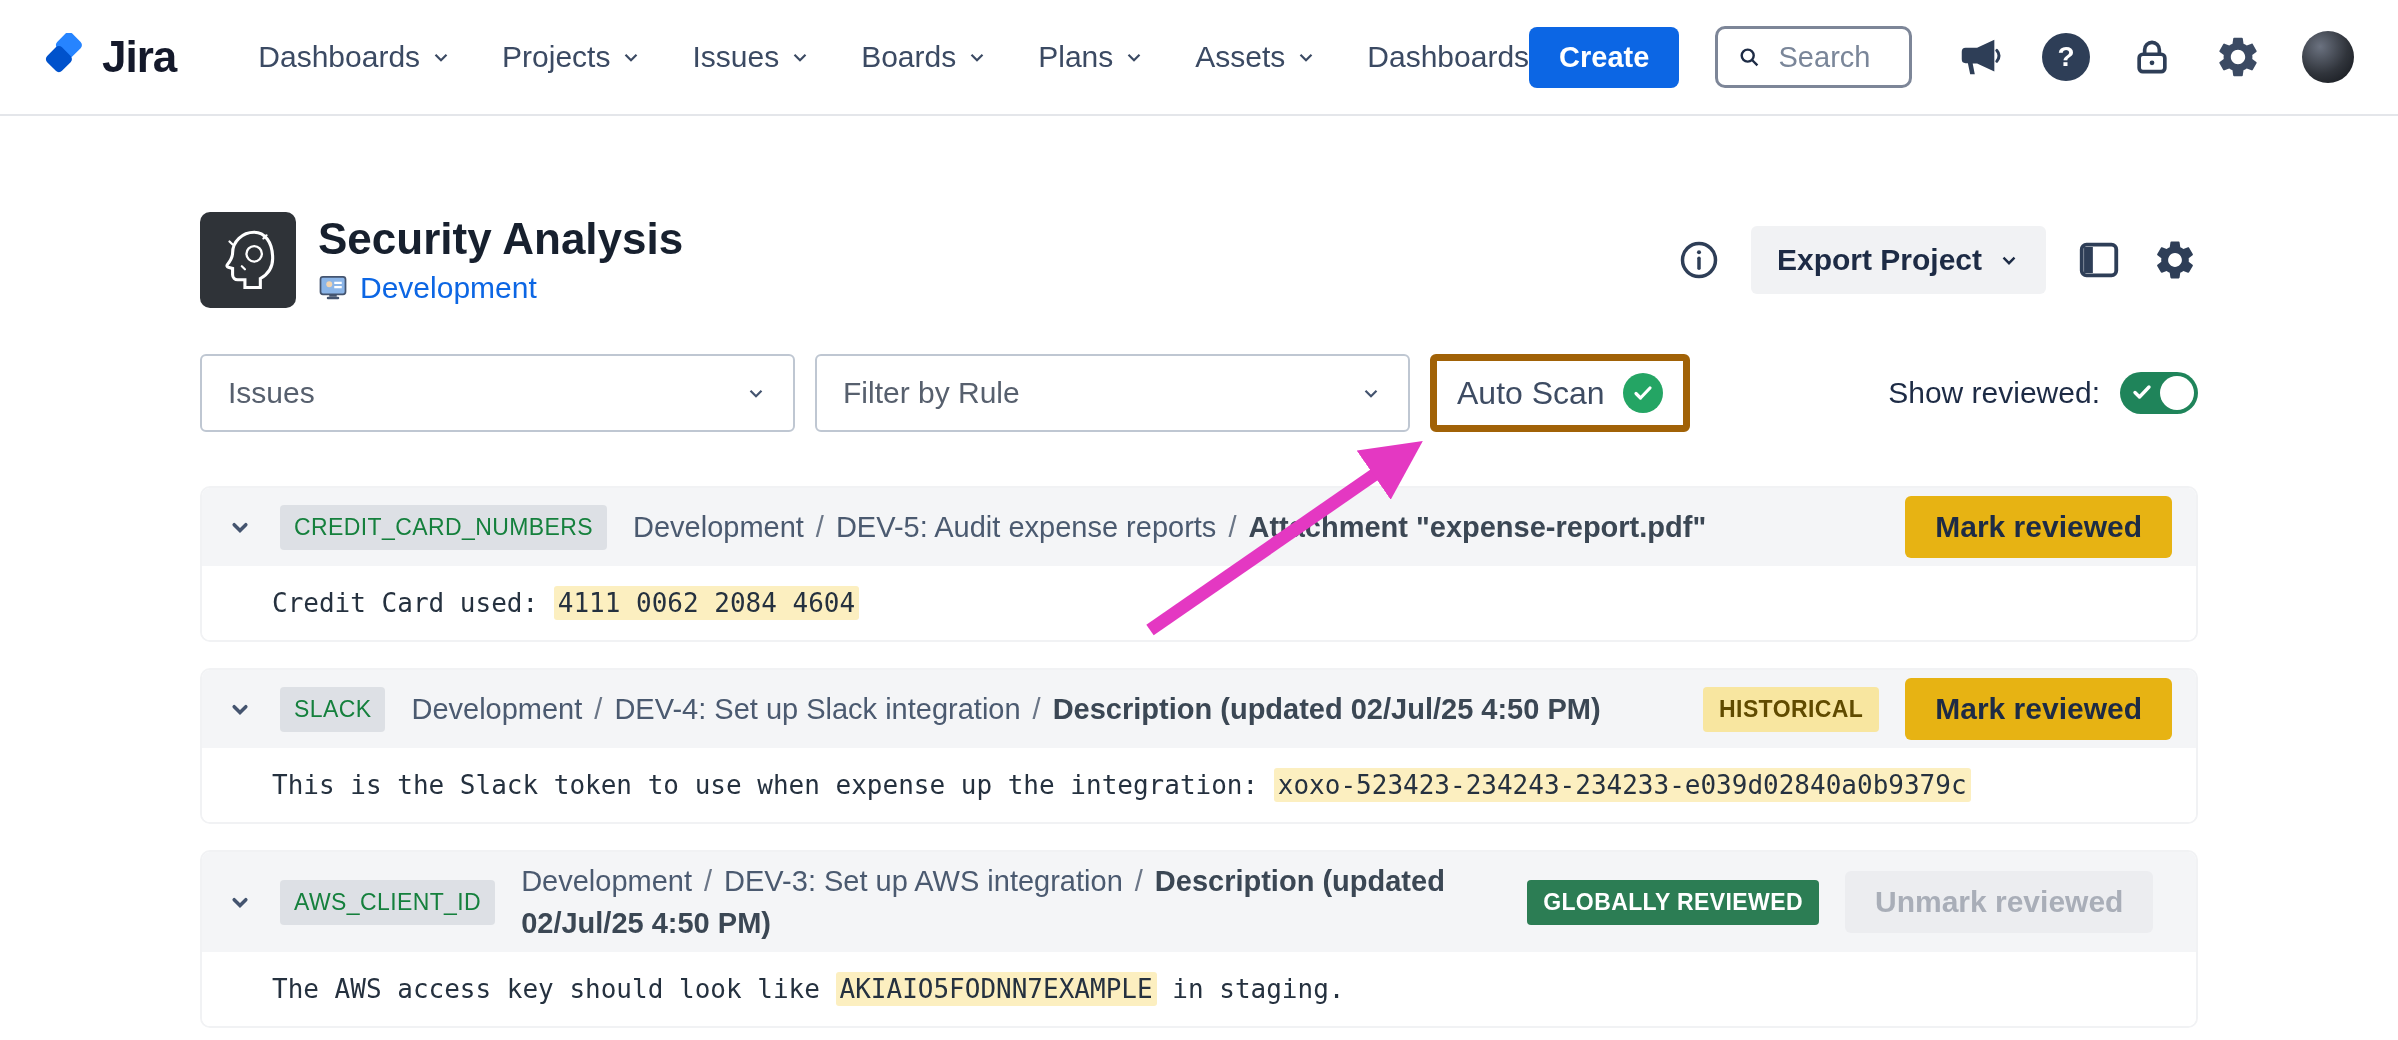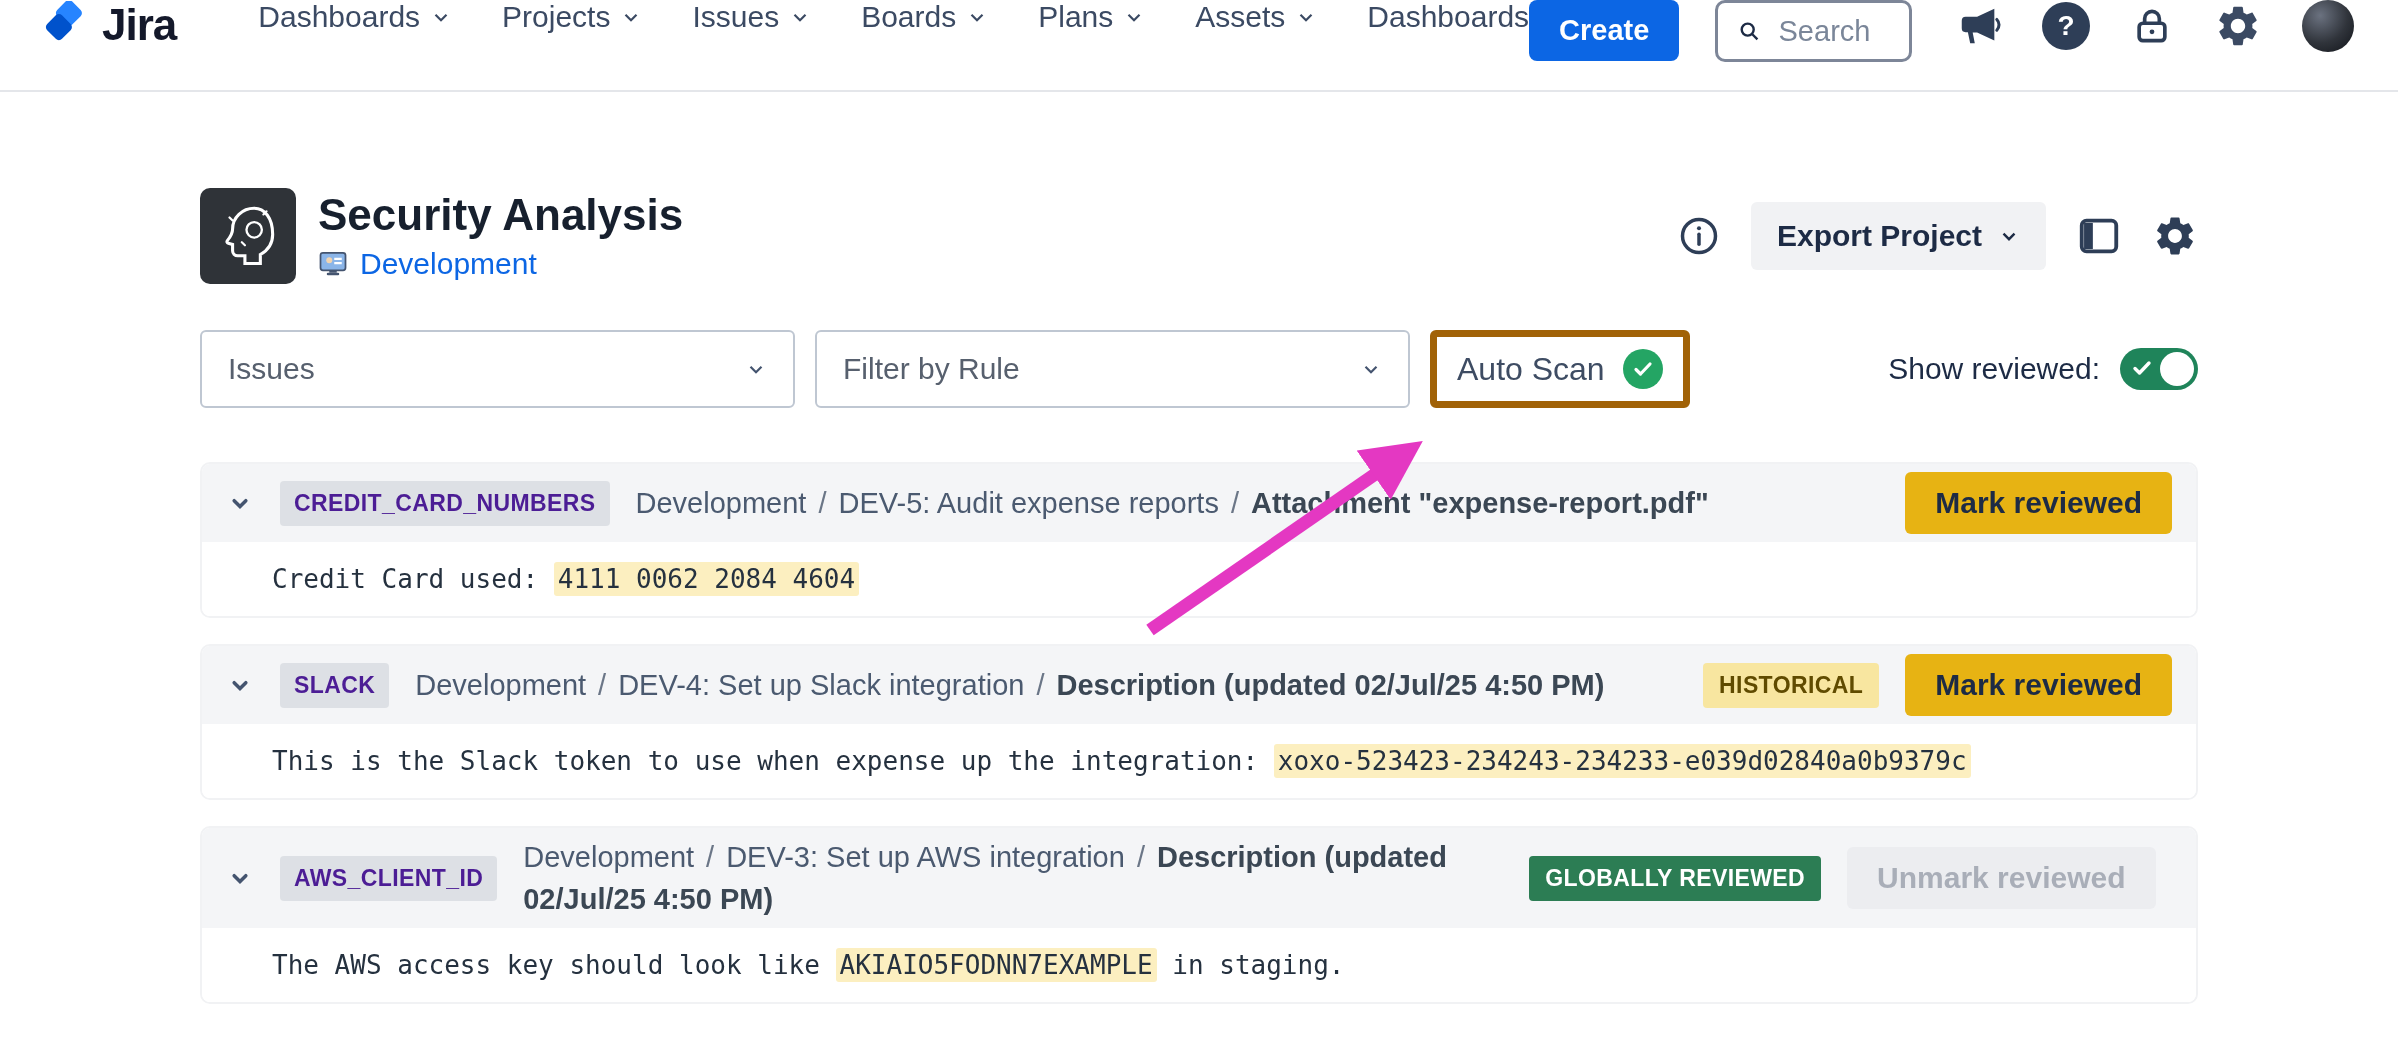--- a/index.html
+++ b/index.html
@@ -8,22 +8,22 @@
     width: 2398px; height: 1040px;
     background: #fff;
     font-family: "Liberation Sans", sans-serif;
     color: #172B4D;
     position: relative;
     overflow: hidden;
   }
 
   
   .navbar {
-    height: 92px;
-    display: flex; align-items: flex-start;
+    height: 116px;
+    display: flex; align-items: center;
     padding: 0 44px 0 40px;
     border-bottom: 2px solid #E4E6EA;
     background: #fff;
   }
   .logo { display: flex; align-items: center; gap: 14px; cursor: pointer; }
   .logo-text { font-size: 44px; font-weight: 700; color: #14192B; letter-spacing: -1px; }
   .nav-items { display: flex; align-items: center; gap: 50px; margin-left: 82px; }
   .nav-item {
     display: flex; align-items: center; gap: 10px;
     font-size: 30px; color: #3B4A63; cursor: pointer; white-space: nowrap;
@@ -126,22 +126,22 @@
   
   .findings { margin-top: 54px; display: flex; flex-direction: column; gap: 26px; }
   .card { border-radius: 10px; overflow: hidden; border: 2px solid #F1F2F4; background: #fff; }
   .card-header {
     background: #F4F5F7;
     display: flex; align-items: center; gap: 26px;
     padding: 8px 24px; min-height: 72px;
   }
   .chev-card { flex: none; cursor: pointer; display: inline-flex; }
   .rule-badge {
-    background: #DDE0E5; color: #4c1d95;
-    font-size: 23px; font-weight: 700; letter-spacing: 0.4px;
+    background: #DDE0E5; color: #15803d;
+    font-size: 23px; font-weight: 400; letter-spacing: 0.4px;
     padding: 9px 14px; border-radius: 4px; white-space: nowrap; flex: none;
   }
   .crumbs { flex: 1; min-width: 0; font-size: 29px; color: #4B5A70; line-height: 1.45; white-space: nowrap; }
   .crumbs.wrap { white-space: normal; }
   .crumbs .sep { padding: 0 12px; color: #6B7687; }
   .crumb { cursor: pointer; }
   .crumb-last { font-weight: 600; color: #3B4754; }
   .status-badge {
     font-size: 23px; font-weight: 700; letter-spacing: 0.4px;
     padding: 9px 16px; border-radius: 4px; white-space: nowrap; flex: none;

